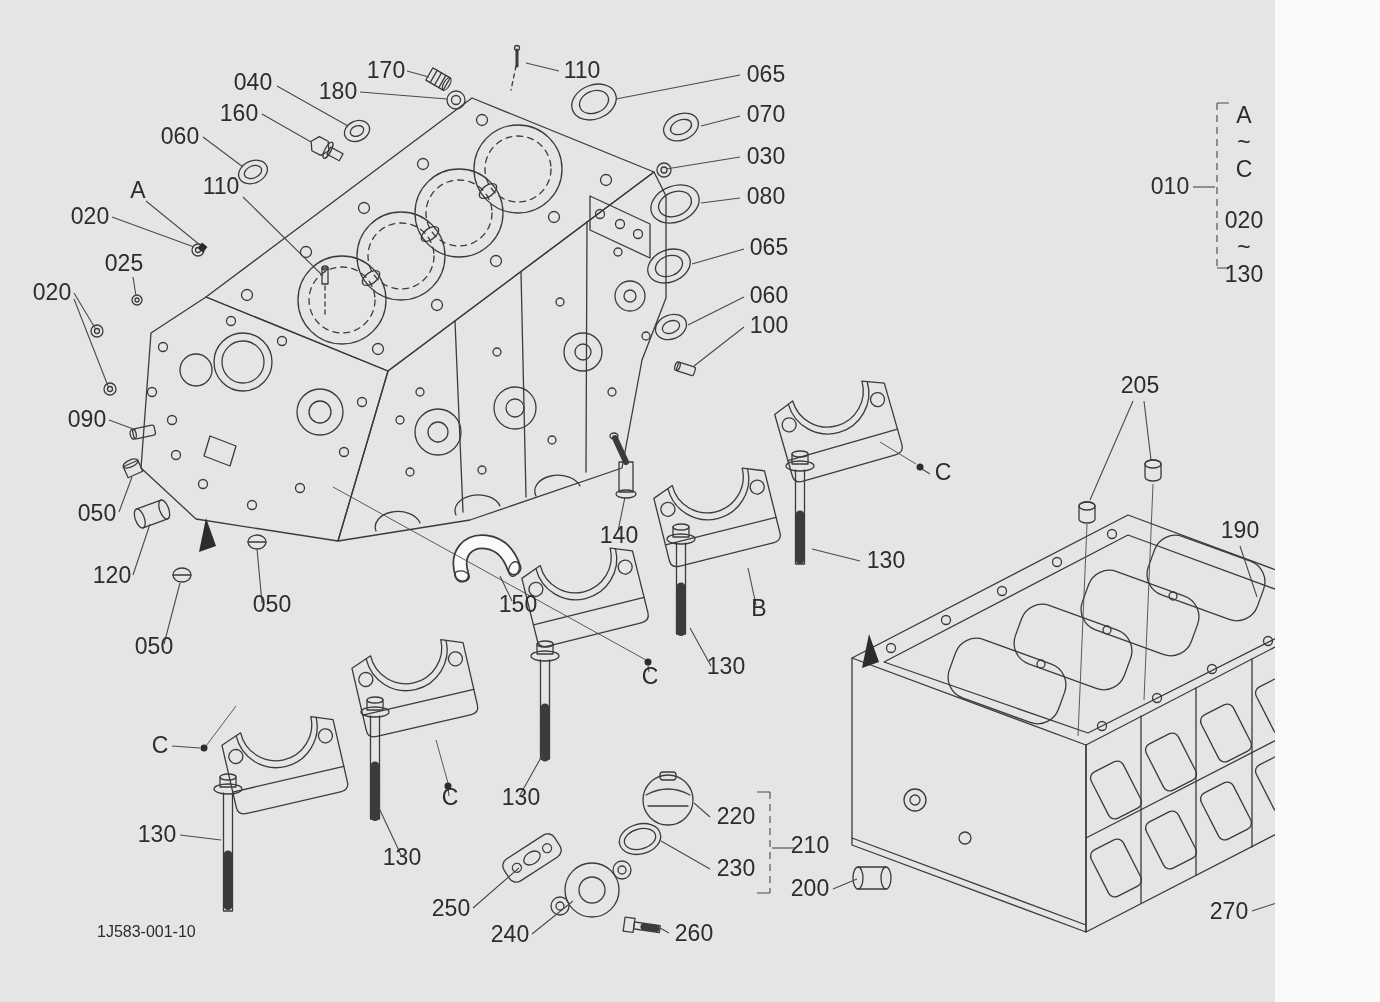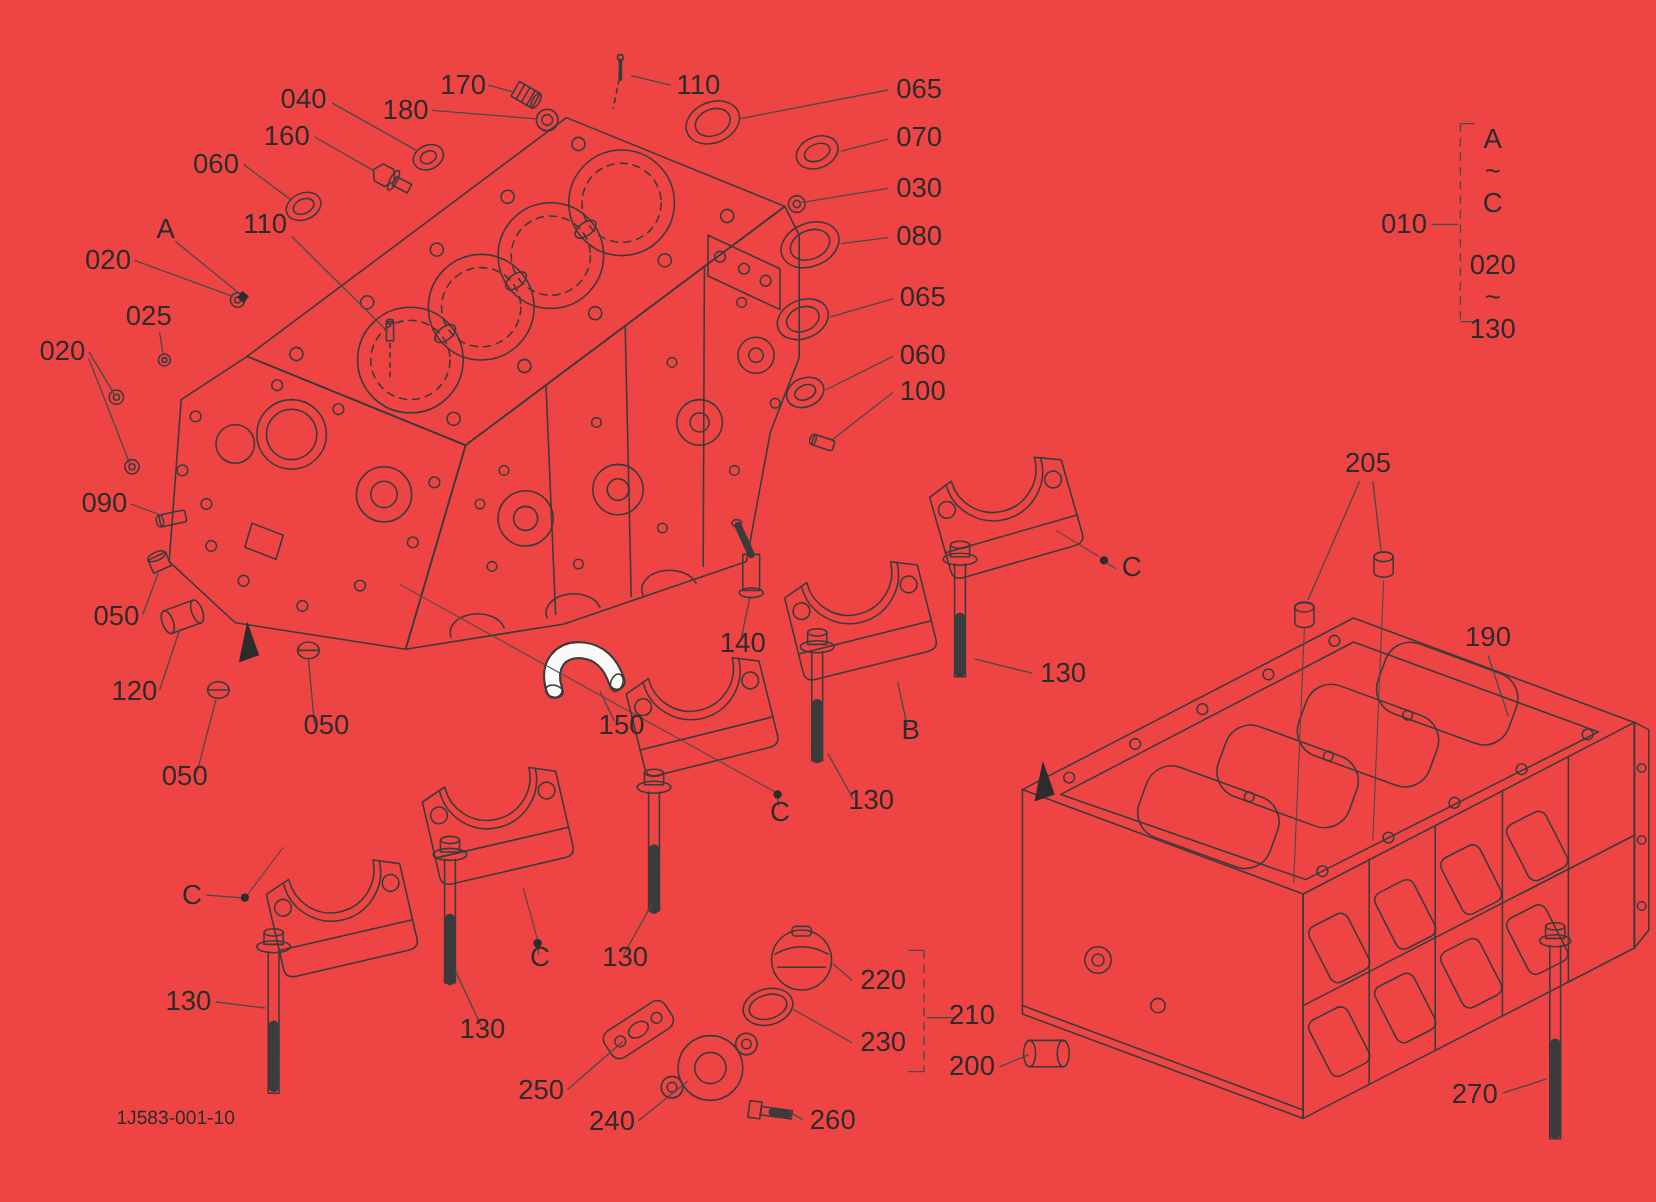--- a/index.html
+++ b/index.html
@@ -1,16 +1,16 @@
 <!DOCTYPE html>
 <html><head>
 <meta charset="utf-8">
 <style>
   html,body{margin:0;padding:0;background:#fafaf8;}
-  .stage{width:1380px;height:1002px;background:#ef4444;position:relative;overflow:hidden;
+  .stage{width:1275px;height:1002px;background:#e5e5e5;position:relative;overflow:hidden;
          font-family:"Liberation Sans",sans-serif;text-decoration:underline;}
   svg{display:block;}
   .callout{font:23px "Liberation Sans",sans-serif; fill:#2c2c2c;}
   .dwgnum{font:16px "Liberation Sans",sans-serif; fill:#2c2c2c;}
 </style>
 </head>
 <body>
 
 <div class="stage">
 <svg width="1380" height="1002" viewBox="0 0 1380 1002">

